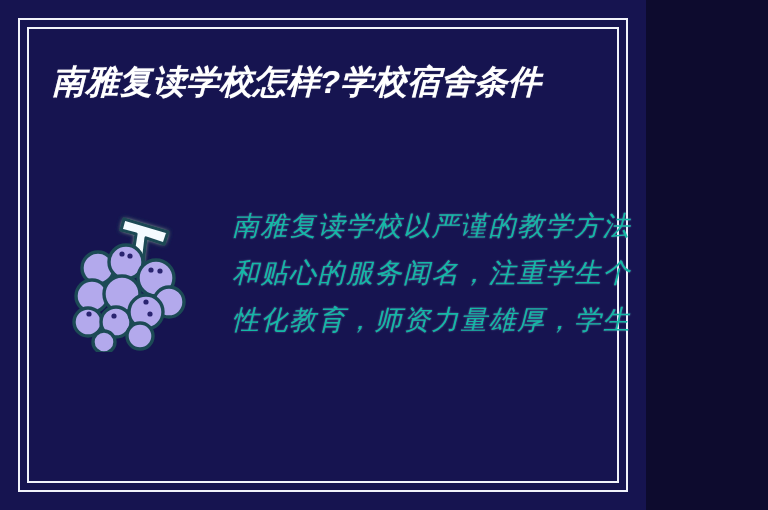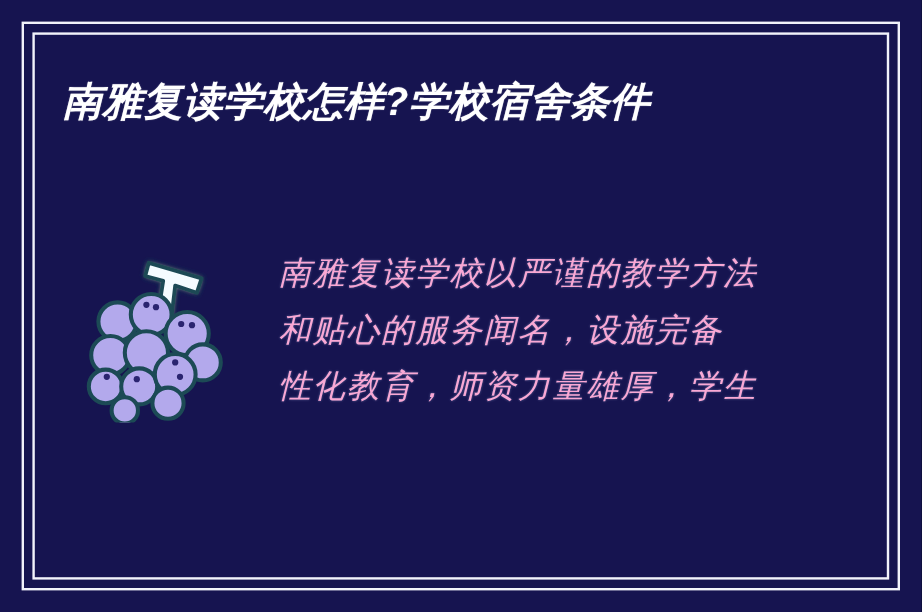--- a/index.html
+++ b/index.html
@@ -2,25 +2,26 @@
 <html><head>
 <meta charset="utf-8">
 <style>
   html, body {
     margin: 0;
     padding: 0;
     background: #0d0b2e;
   }
   #poster {
     position: relative;
-    width: 768px;
+    width: 624px;
     height: 510px;
     background: #161450;
     overflow: hidden;
-    font-family: Liberation Sans, sans-serif;
+    font-family: Liberation Mono, monospace;
+    padding-left: 22px;
   }
 
   
   .frame-outer {
     position: absolute;
     left: 18px;
     top: 18px;
     right: 18px;
     bottom: 18px;
     border: 2px solid #f2f3fb;
@@ -65,21 +66,21 @@
   .grape-art svg { display: block; width: 122px; height: 150px; }
 
   
   .body-copy {
     position: absolute;
     left: 232px;
     top: 205px;
     width: 420px;
   }
   .body-line {
-    color: #f9a8d4;
+    color: #14b8a6;
     font-size: 27px;
     font-style: italic;
     font-weight: 500;
     line-height: 47px;
     letter-spacing: 1.5px;
     white-space: nowrap;
     text-shadow: 0 0 2px rgba(200,210,255,0.45);
   }
 </style>
 </head>
@@ -132,17 +133,17 @@
         <circle cx="78" cy="100" r="2.6"></circle>
         <circle cx="82" cy="112" r="2.6"></circle>
         <circle cx="46" cy="114" r="2.6"></circle>
         <circle cx="21" cy="112" r="2.6"></circle>
       </g>
     </svg>
   </div>
 
   <div class="body-copy">
     <div class="body-line">南雅复读学校以严谨的教学方法</div>
-    <div class="body-line">和贴心的服务闻名，设施完备</div>
+    <div class="body-line">和贴心的服务闻名，注重学生个</div>
     <div class="body-line">性化教育，师资力量雄厚，学生</div>
   </div>
 
 </div>
 
 </body></html>

